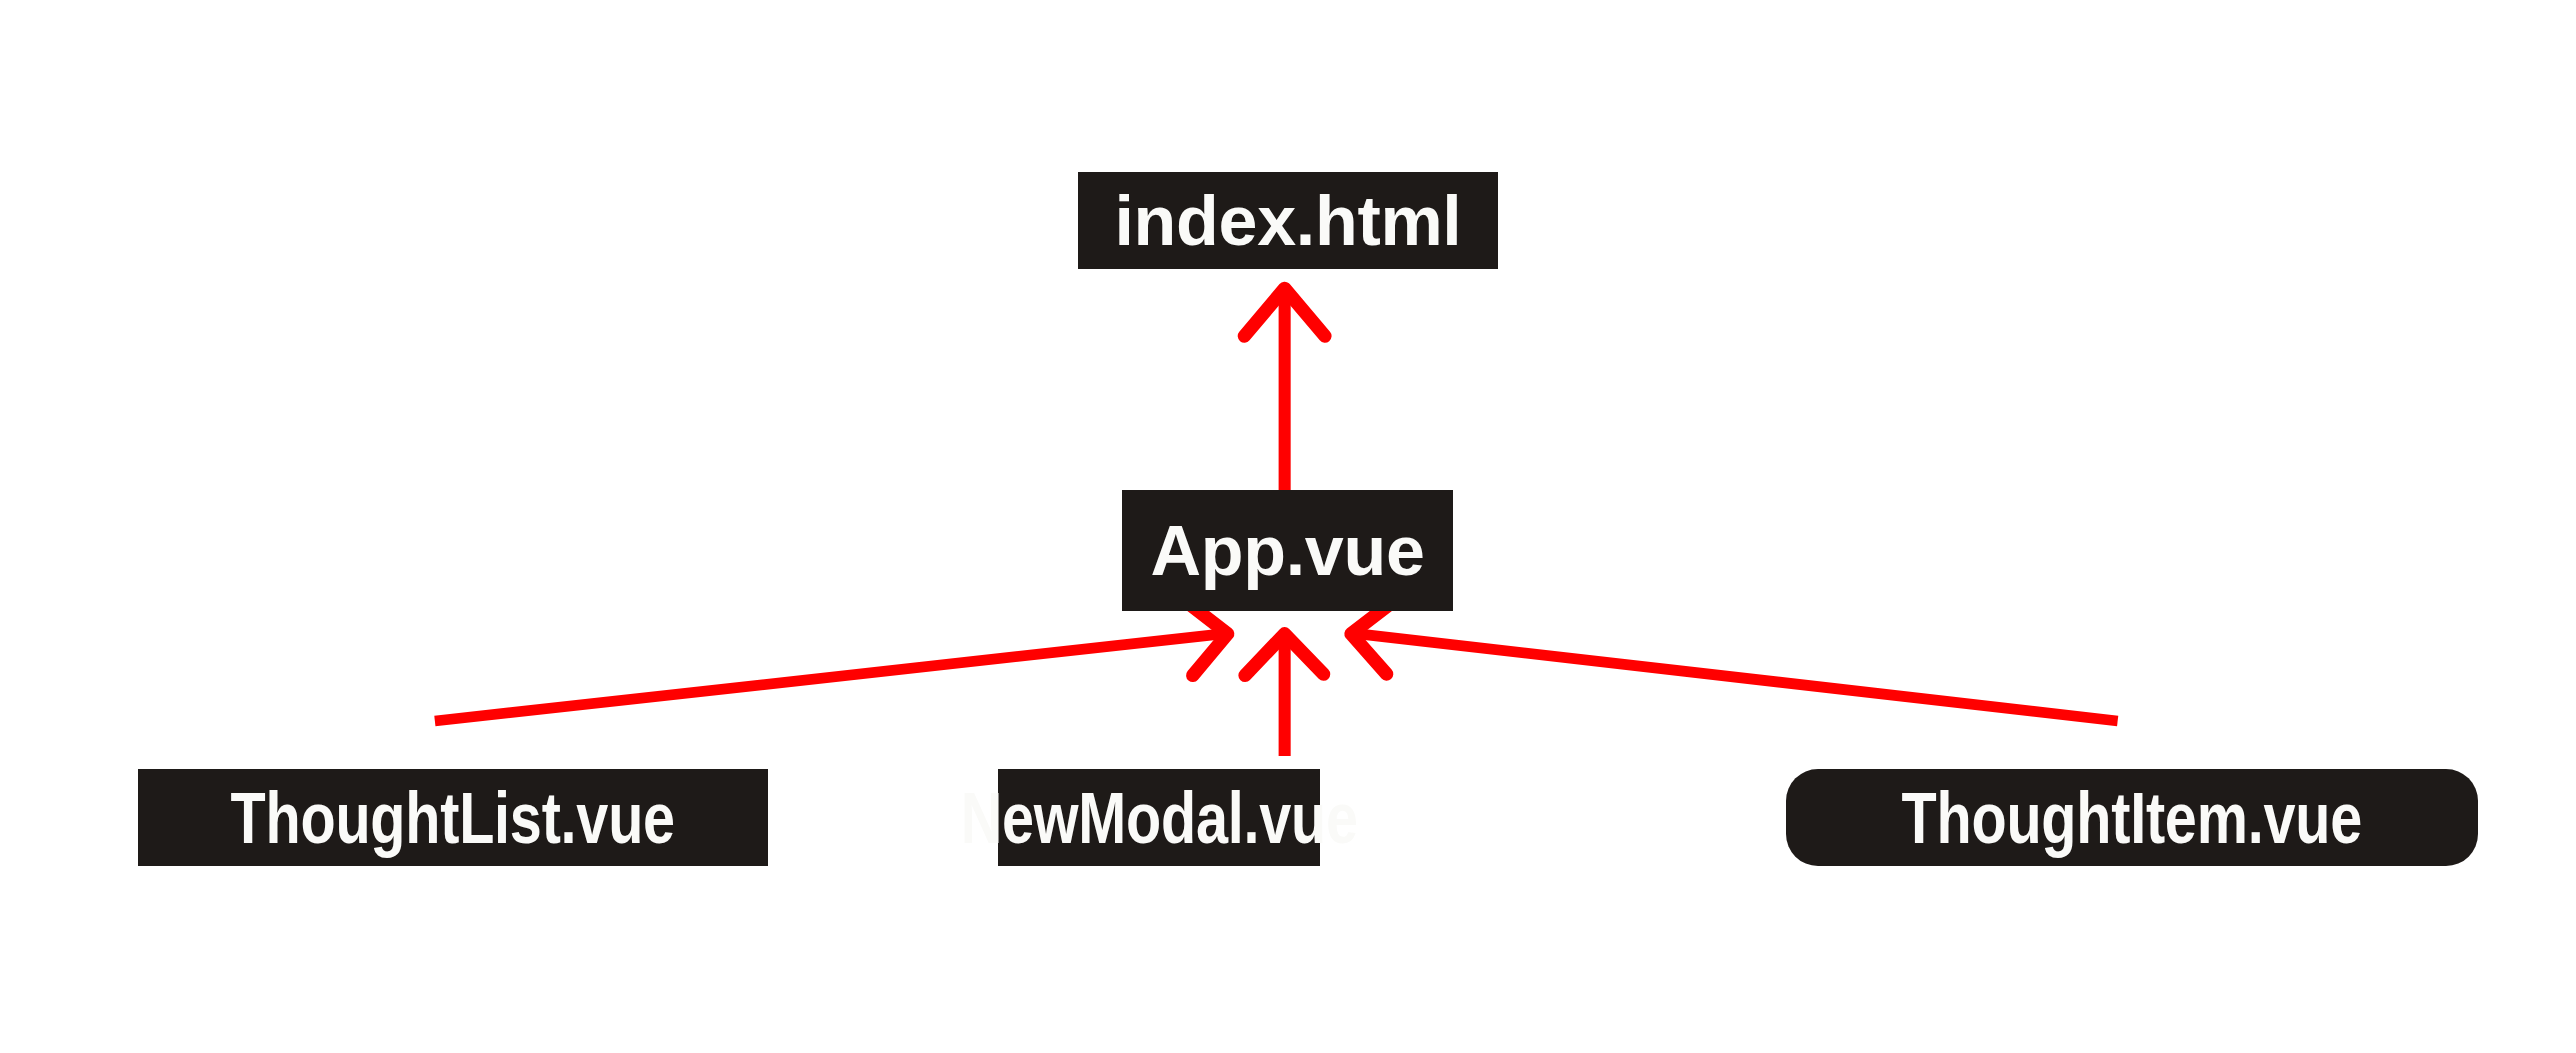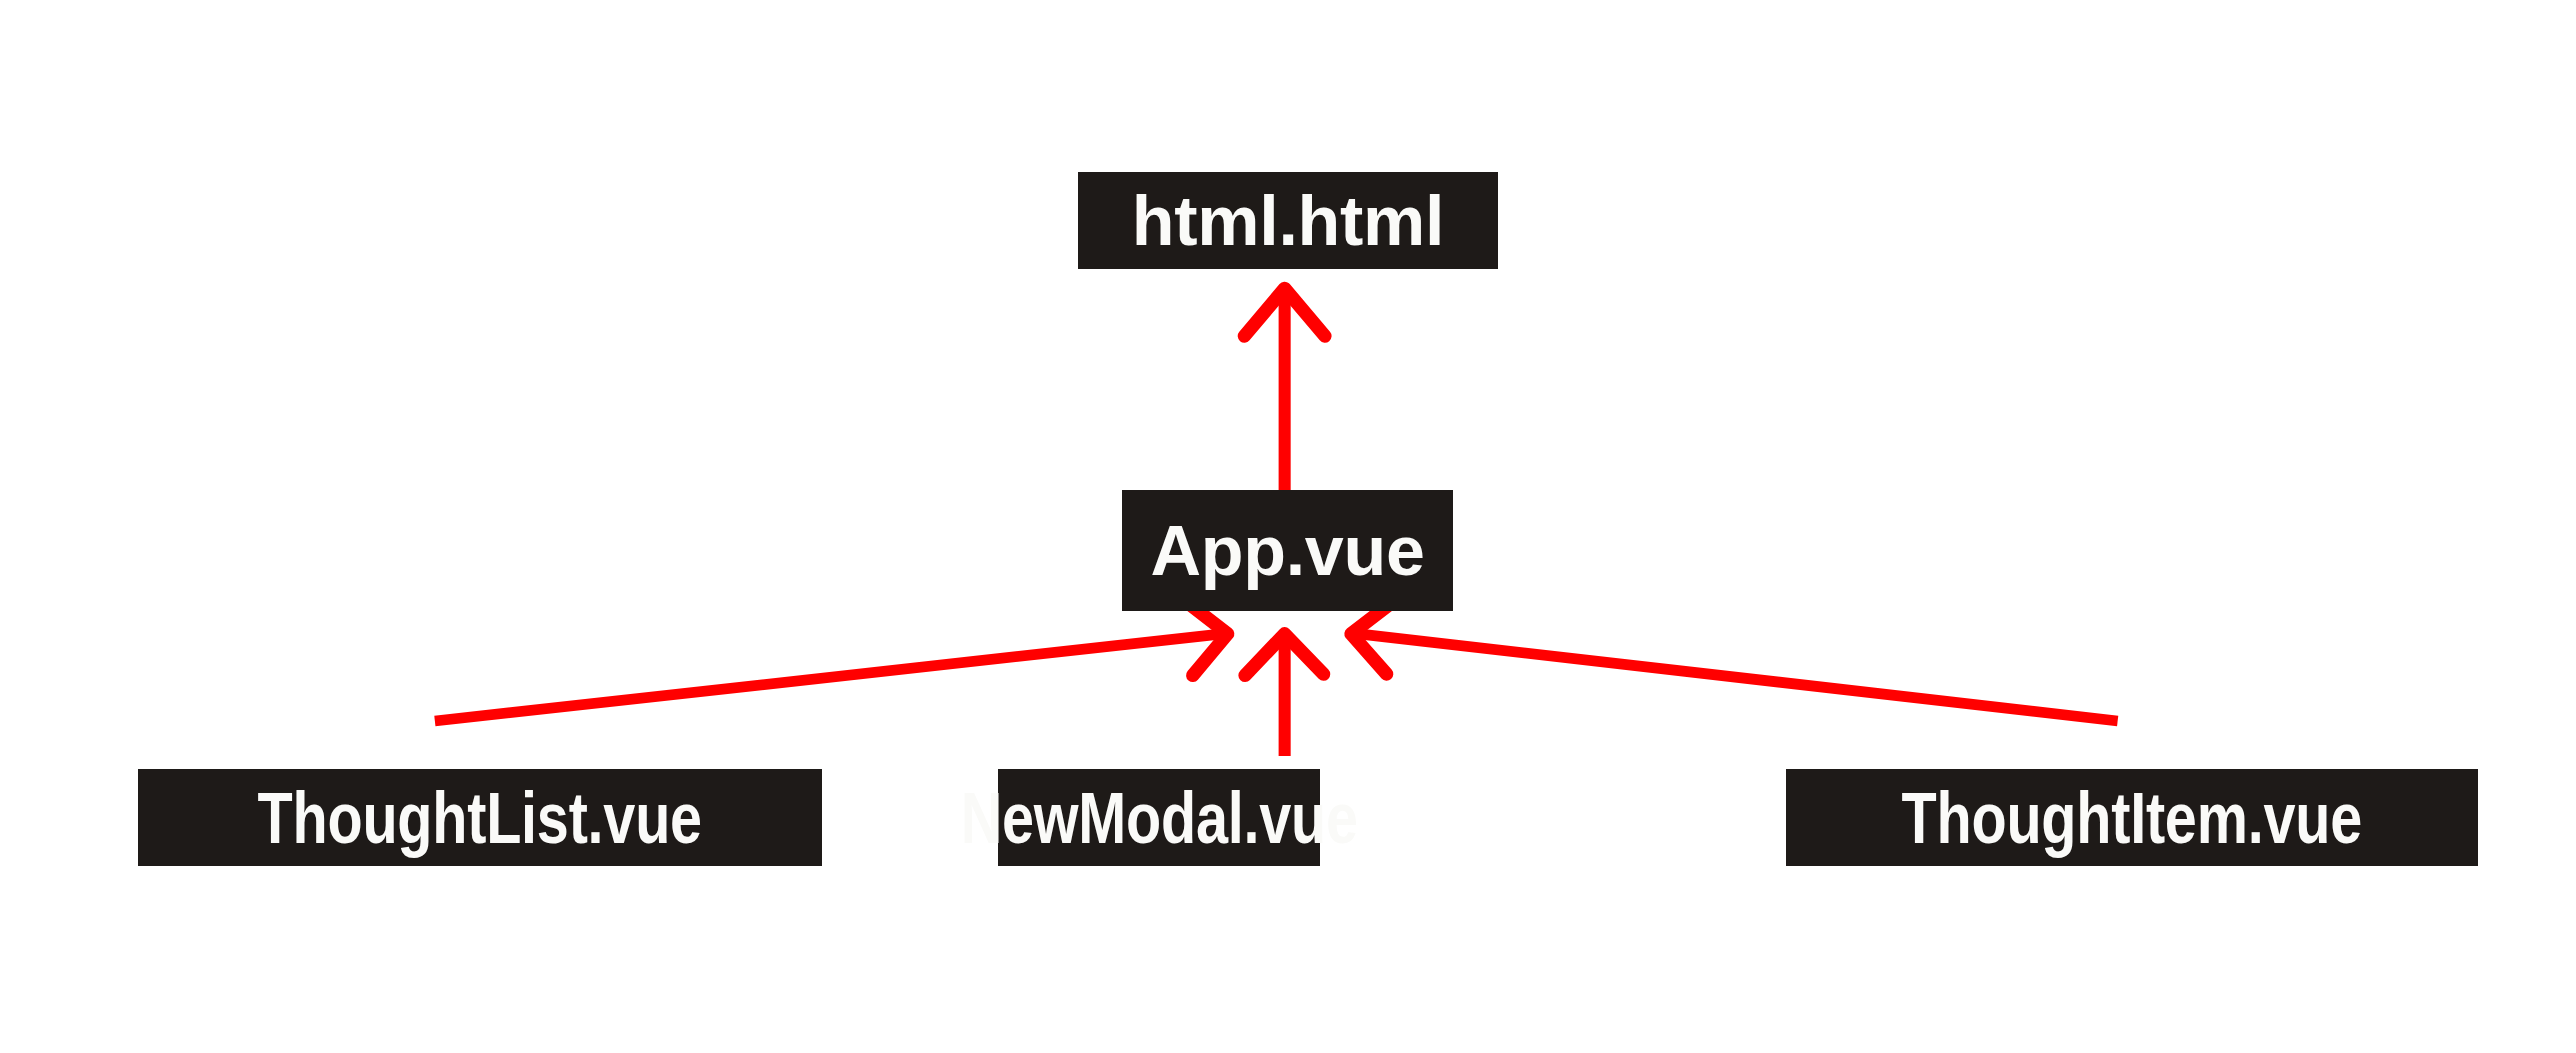--- a/index.html
+++ b/index.html
@@ -47,23 +47,23 @@
   .node--condensed {
     transform-origin: center center;
   }
   .node-label {
     display: block;
   }
 
   
   #node-index-html   { left: 1078px; top: 172px;  width: 420px;  height: 97px; font-size: 70px; }
   #node-app-vue      { left: 1122px; top: 490px;  width: 331px;  height: 121px; font-size: 70px; }
-  #node-thoughtlist  { left: 138px;  top: 769px; width: 684px;  height: 97px; font-size: 72px; }
+  #node-thoughtlist  { left: 138px;  top: 769px; width: 630px;  height: 97px; font-size: 72px; }
   #node-newmodal     { left: 998px; top: 769px; width: 322px;  height: 97px; font-size: 72px; }
-  #node-thoughtitem  { left: 1786px; top: 769px; width: 692px; height: 97px; font-size: 72px; }
+  #node-thoughtitem  { left: 1786px; top: 769px; width: 692px; height: 97px; font-size: 72px; border-radius: 32px; }
 
   
   #node-thoughtlist  .node-label { transform: scaleX(0.80); }
   #node-newmodal     .node-label { transform: scaleX(0.80); }
   #node-thoughtitem  .node-label { transform: scaleX(0.80); }
 </style>
 </head>
 <body>
 
 <div id="canvas">
@@ -85,21 +85,21 @@
       <path d="M 2082 893 L 2014 945 L 2067 1005" fill="none" stroke="#FF0000" stroke-width="20" stroke-linecap="round" stroke-linejoin="round"></path>
     </g>
 
     <g>
       <line x1="1915" y1="1127" x2="1915" y2="950" stroke="#FF0000" stroke-width="18" stroke-linecap="butt"></line>
       <path d="M 1856 1007 L 1915 945 L 1973 1005" fill="none" stroke="#FF0000" stroke-width="20" stroke-linecap="round" stroke-linejoin="round"></path>
     </g>
   </svg>
 
   <div class="node node--wide" id="node-index-html">
-    <span class="node-label">html.html</span>
+    <span class="node-label">index.html</span>
   </div>
 
   <div class="node node--wide" id="node-app-vue">
     <span class="node-label">App.vue</span>
   </div>
 
   <div class="node node--condensed" id="node-thoughtlist">
     <span class="node-label">ThoughtList.vue</span>
   </div>
 

